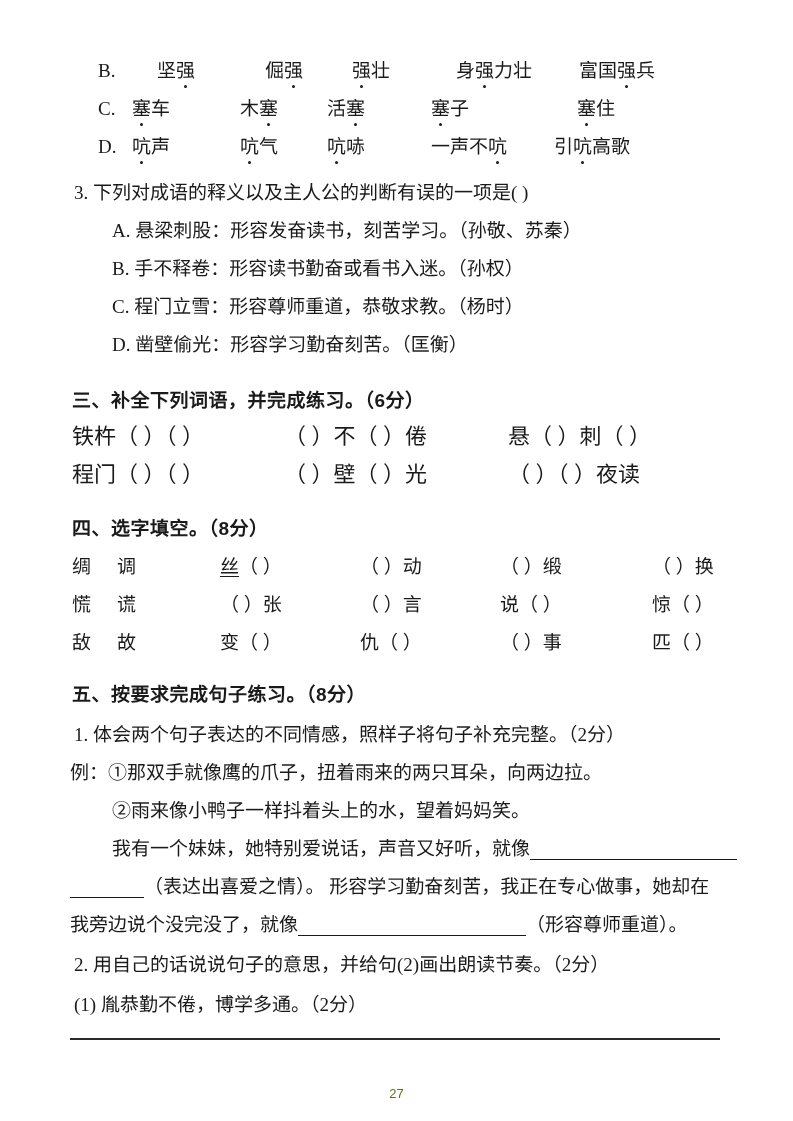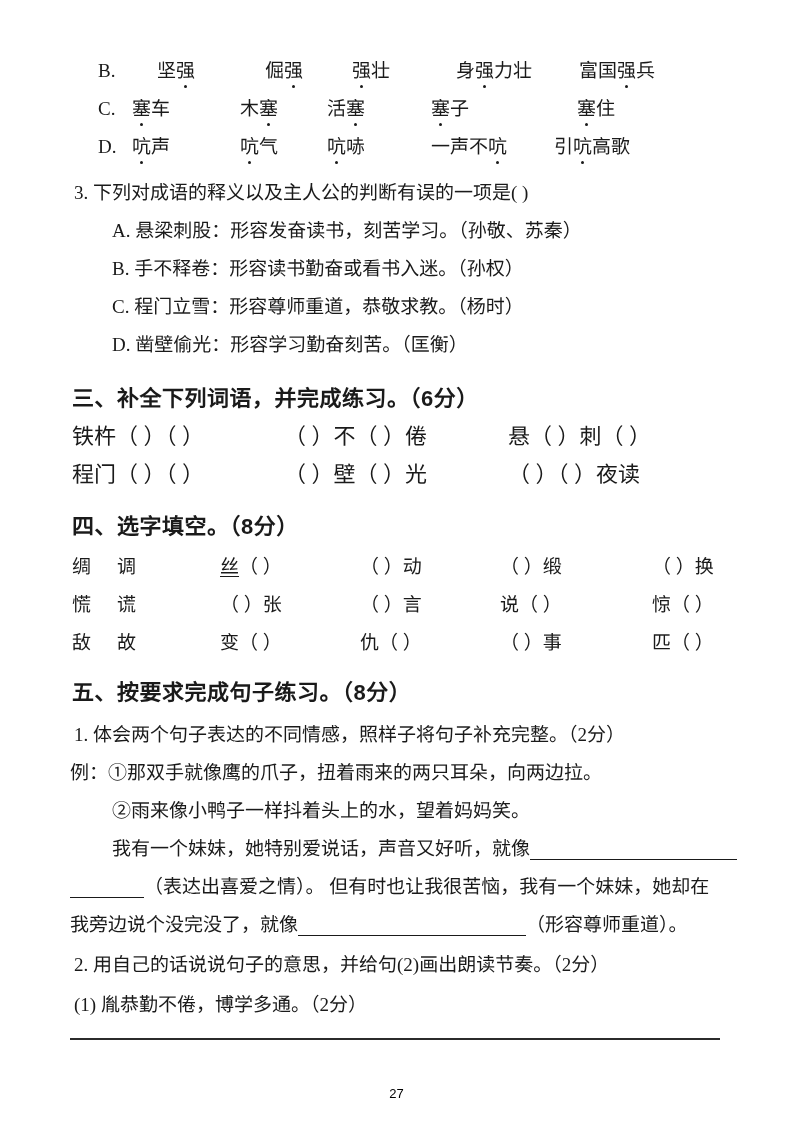--- a/index.html
+++ b/index.html
@@ -73,21 +73,21 @@
     display: flex;
     align-items: flex-end;
     padding-left: 42px;
     text-align: center;
   }
 
   
   .sec-head {
     font-family: "Liberation Sans", "DejaVu Sans", sans-serif;
     font-weight: bold;
-    font-size: 22px;
+    font-size: 19px;
     height: 46px;
     display: flex;
     align-items: flex-end;
     padding-left: 2px;
     letter-spacing: 0.5px;
   }
 
   
   .fill-row {
     display: flex;
@@ -146,21 +146,21 @@
 
   
   .folio {
     position: absolute;
     left: 0;
     right: 0;
     top: 1086px;
     text-align: center;
     font-size: 13px;
     font-family: "Liberation Sans", sans-serif;
-    color: #000000;
+    color: #4d7c0f;
   }
 </style>
 </head>
 <body>
 
 <div class="page">
 
   <div>
 
     <div class="choice-row">
@@ -293,21 +293,21 @@
     <div class="para-line indent">
       <span>②雨来像小鸭子一样抖着头上的水，望着妈妈笑。</span>
     </div>
 
     <div class="para-line indent">
       <span>我有一个妹妹，她特别爱说话，声音又好听，就像</span>
         <span class="blank-ul" style="width:218px;"></span>
     </div>
     <div class="para-line">
       <span class="blank-ul" style="width:74px;"></span>
-        <span>（表达出喜爱之情）。  但有时也让我很苦恼，我有一个妹妹，她却在</span>
+        <span>（表达出喜爱之情）。  形容学习勤奋刻苦，我正在专心做事，她却在</span>
     </div>
     <div class="para-line">
       <span>我旁边说个没完没了，就像</span>
         <span class="blank-ul" style="width:228px;"></span>
         <span>（形容尊师重道）。</span>
     </div>
 
     <div class="q-stem">2. 用自己的话说说句子的意思，并给句(2)画出朗读节奏。（2分）</div>
     <div class="q-stem">(1) 胤恭勤不倦，博学多通。（2分）</div>
 

